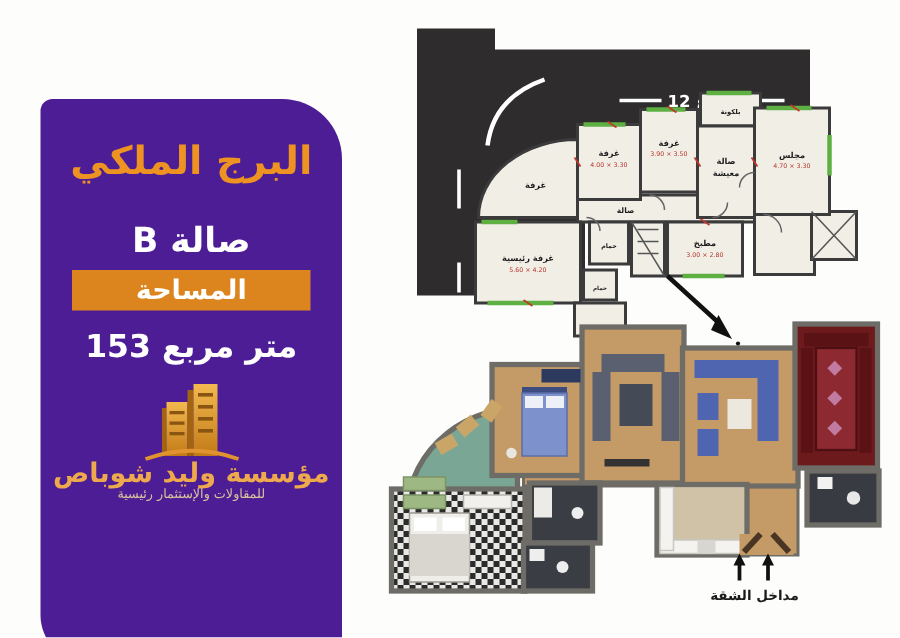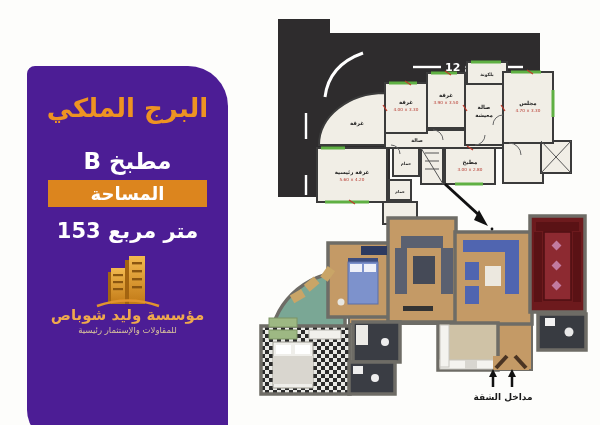--- a/index.html
+++ b/index.html
@@ -9,36 +9,36 @@
   .panel{position:absolute;left:27px;top:66px;width:201px;height:376px;
          background:#4c1d95;border-radius:8px 40px 3px 32px;direction:rtl;text-align:center;}
   .panel-strip{position:absolute;bottom:0;left:0;right:0;height:8px;background:#e0882a;
          border-radius:0 0 3px 32px;}
   .panel-title{color:#ee9322;font-weight:bold;font-size:26px;line-height:32px;margin-top:26px;}
   .panel-apartment{color:#ffffff;font-weight:bold;font-size:23px;line-height:30px;margin-top:22px;}
   .area-bar{margin:4px auto 0;width:159px;height:27px;background:#dc851e;color:#fff;
          font-size:18px;font-weight:bold;line-height:27px;}
   .area-value{color:#fff;font-weight:bold;font-size:21px;line-height:30px;margin-top:9px;direction:ltr;}
   .logo{display:block;margin:4px auto 0;}
-  .company{color:#efa94d;font-weight:bold;font-size:15px;line-height:15px;}
+  .company{color:#efa94d;font-weight:bold;font-size:18px;line-height:15px;}
   .company-sub{color:#d9c39c;font-size:8.5px;line-height:12px;margin-top:1px;}
   
   .plan2d{position:absolute;left:265px;top:5px;}
   .plan3d{position:absolute;left:253px;top:210px;}
   .pointer{position:absolute;left:428px;top:178px;z-index:5;}
   svg text{font-family:"DejaVu Sans",sans-serif;}
 </style>
 </head>
 <body>
 
 <div class="stage">
 
   <div class="panel">
     <div class="panel-title">البرج الملكي</div>
-    <div class="panel-apartment">مطبخ B</div>
+    <div class="panel-apartment">صالة B</div>
     <div class="area-bar">المساحة</div>
     <div class="area-value">153 متر مربع</div>
 
     <svg class="logo" width="74" height="58" viewBox="0 0 74 58">
       <defs>
         <linearGradient id="gold" x1="0" y1="0" x2="0" y2="1">
           <stop offset="0" stop-color="#f3b94f"></stop>
             <stop offset="1" stop-color="#c27a17"></stop>
         </linearGradient>
       </defs>

